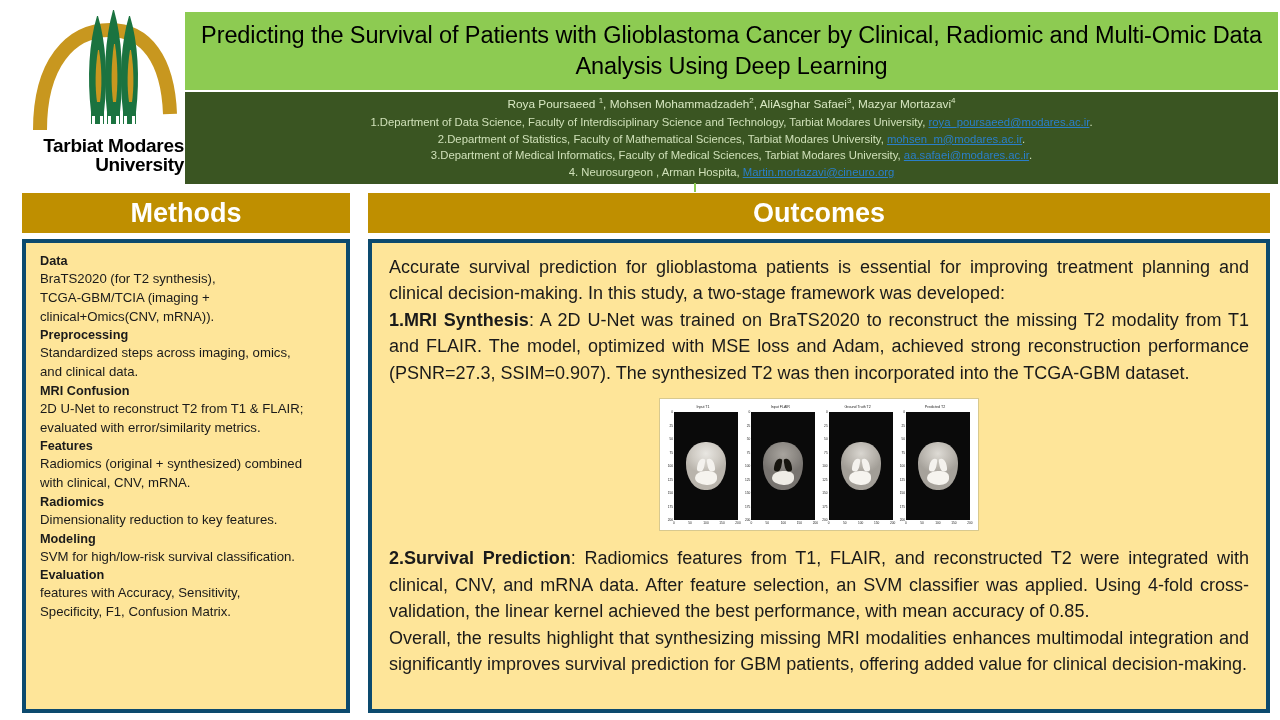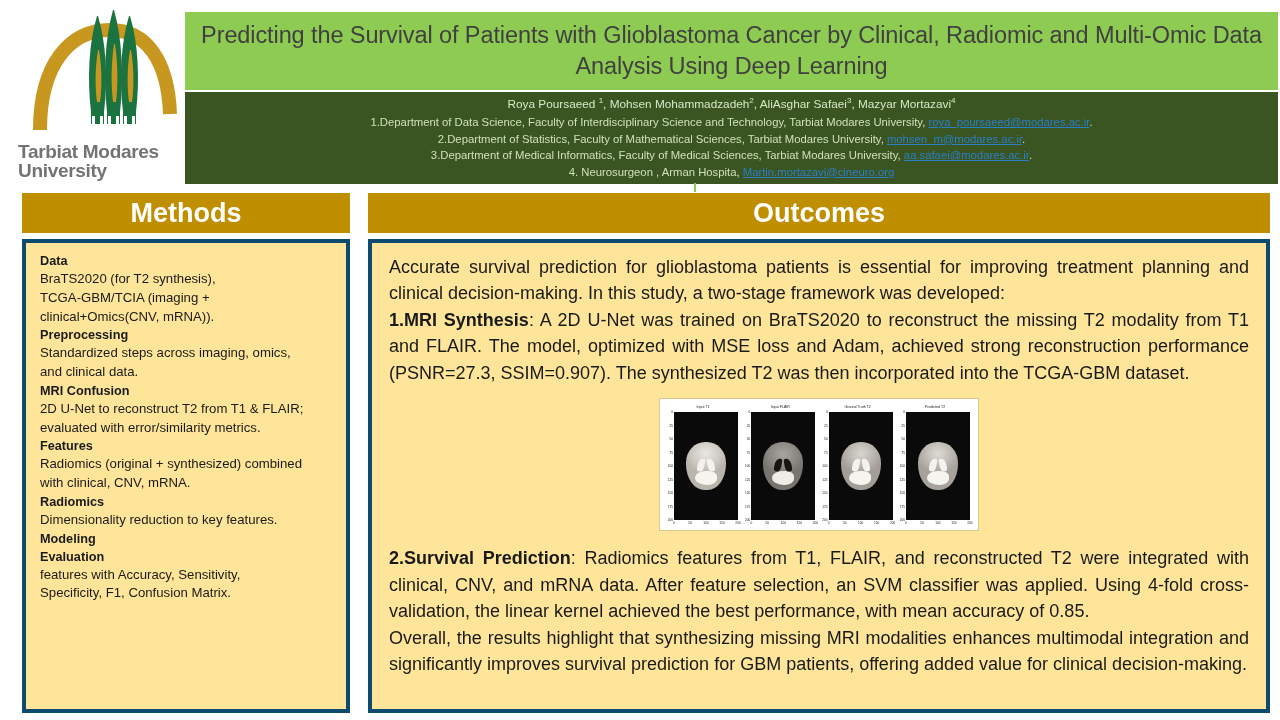--- a/index.html
+++ b/index.html
@@ -11,37 +11,37 @@
   }
   #poster { position: relative; width: 1280px; height: 720px; background:#fff; }
 
   
   #logo-block {
     position: absolute; left: 18px; top: 6px;
     width: 166px; height: 178px;
   }
   #logo-mark { position: relative; width: 166px; height: 132px; }
   #logo-text {
-    position: absolute; top: 136px; left: 0; width: 166px;
-    text-align: left; color: #737373;
+    position: absolute; top: 130px; left: 0; width: 166px;
+    text-align: right; color: #000000;
     font-weight: bold; line-height: 1.02;
   }
   #logo-text .l1 { font-size: 19px; letter-spacing: -0.3px; display:block; }
   #logo-text .l2 { font-size: 19px; letter-spacing: -0.3px; display:block; }
 
   
   #title-bar {
     position: absolute; left: 185px; top: 12px;
     width: 1093px; height: 78px;
     background: #8DCB52;
     display: flex; align-items: center; justify-content: center;
     padding: 0 14px;
   }
   #title-text {
-    color: #404040; font-size: 23.5px; font-weight: normal;
+    color: #000000; font-size: 23.5px; font-weight: normal;
     text-align: center; line-height: 1.30; letter-spacing: -0.1px;
   }
 
   
   #authors-bar {
     position: absolute; left: 185px; top: 92px;
     width: 1093px; height: 92px;
     background: #3A5522;
     overflow: hidden;
     padding-top: 3px;
@@ -233,20 +233,21 @@
         <div class="m-text">and clinical data.</div>
         <div class="m-head">MRI Confusion</div>
         <div class="m-text">2D U-Net to reconstruct T2 from T1 &amp; FLAIR;</div>
         <div class="m-text">evaluated with error/similarity metrics.</div>
         <div class="m-head">Features</div>
         <div class="m-text">Radiomics (original + synthesized) combined</div>
         <div class="m-text">with clinical, CNV, mRNA.</div>
         <div class="m-head">Radiomics</div>
         <div class="m-text">Dimensionality reduction to key features.</div>
         <div class="m-head">Modeling</div>
+        <div class="m-text">SVM for high/low-risk survival classification.</div>
         <div class="m-head">Evaluation</div>
         <div class="m-text">features with Accuracy, Sensitivity,</div>
         <div class="m-text">Specificity, F1, Confusion Matrix.</div>
       </div>
   </div>
 
   <div class="sec-head" id="outcomes-head">
     <span>Outcomes</span>
   </div>
   <div class="panel" id="outcomes-panel">

